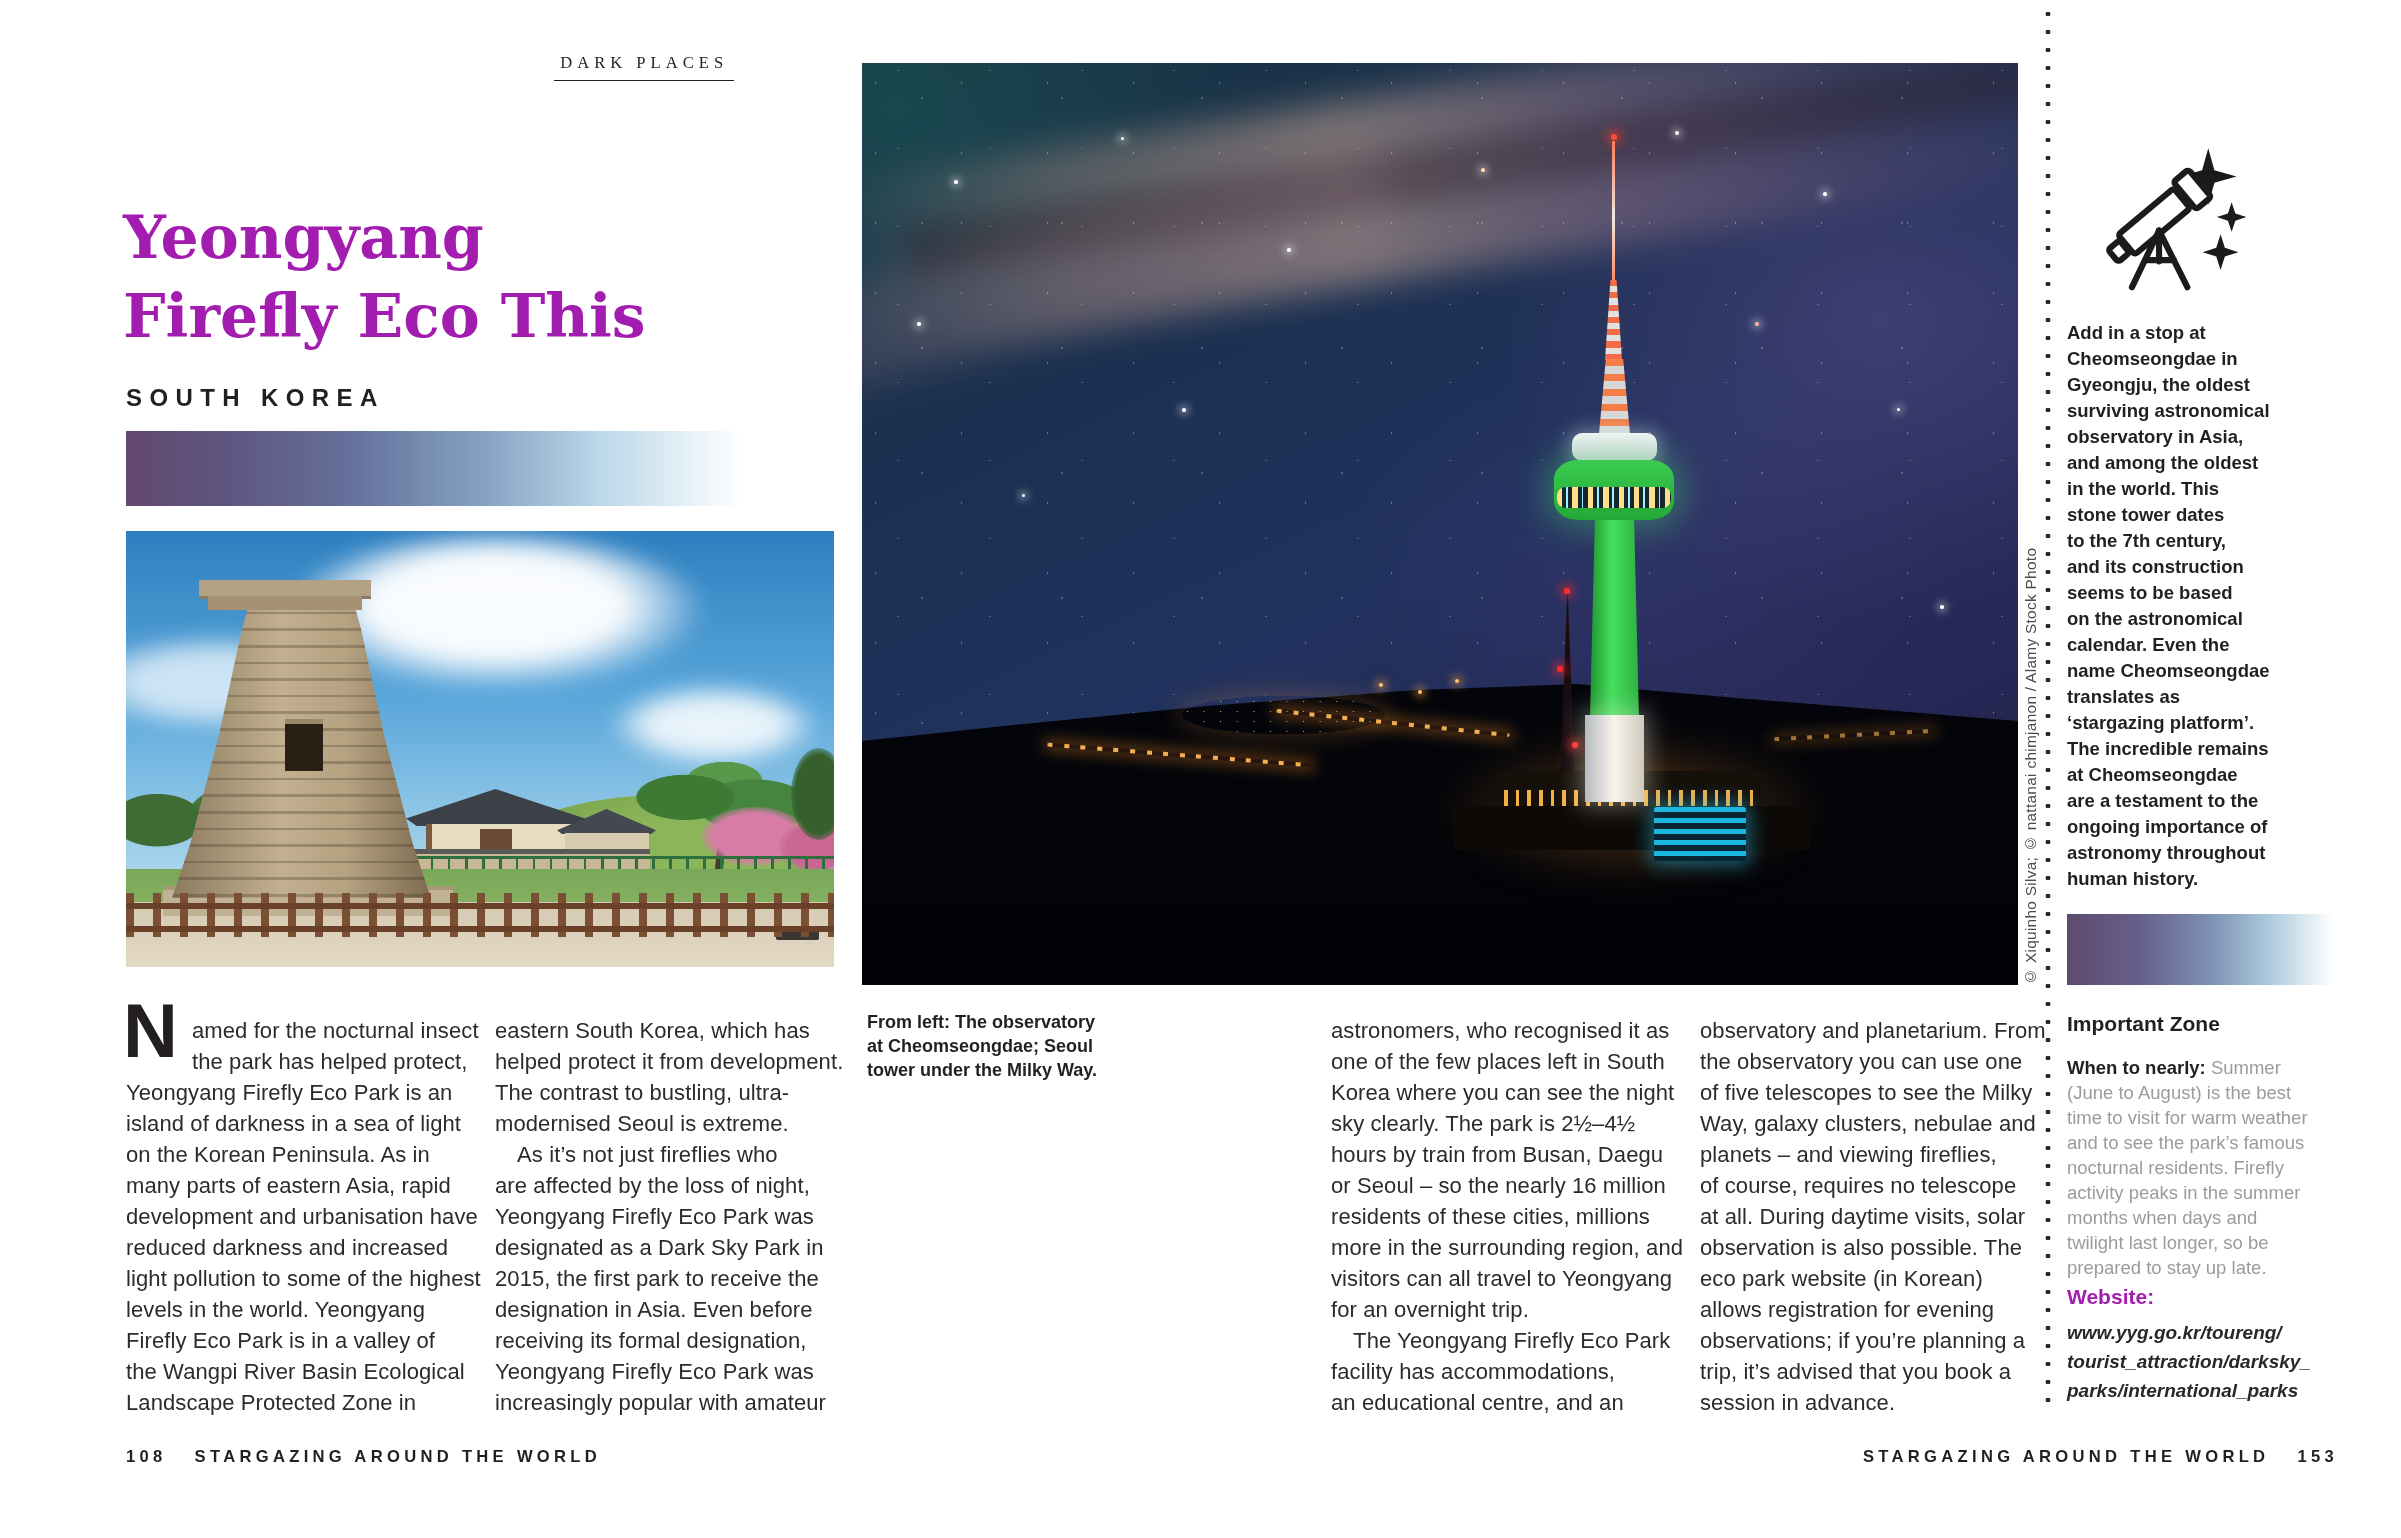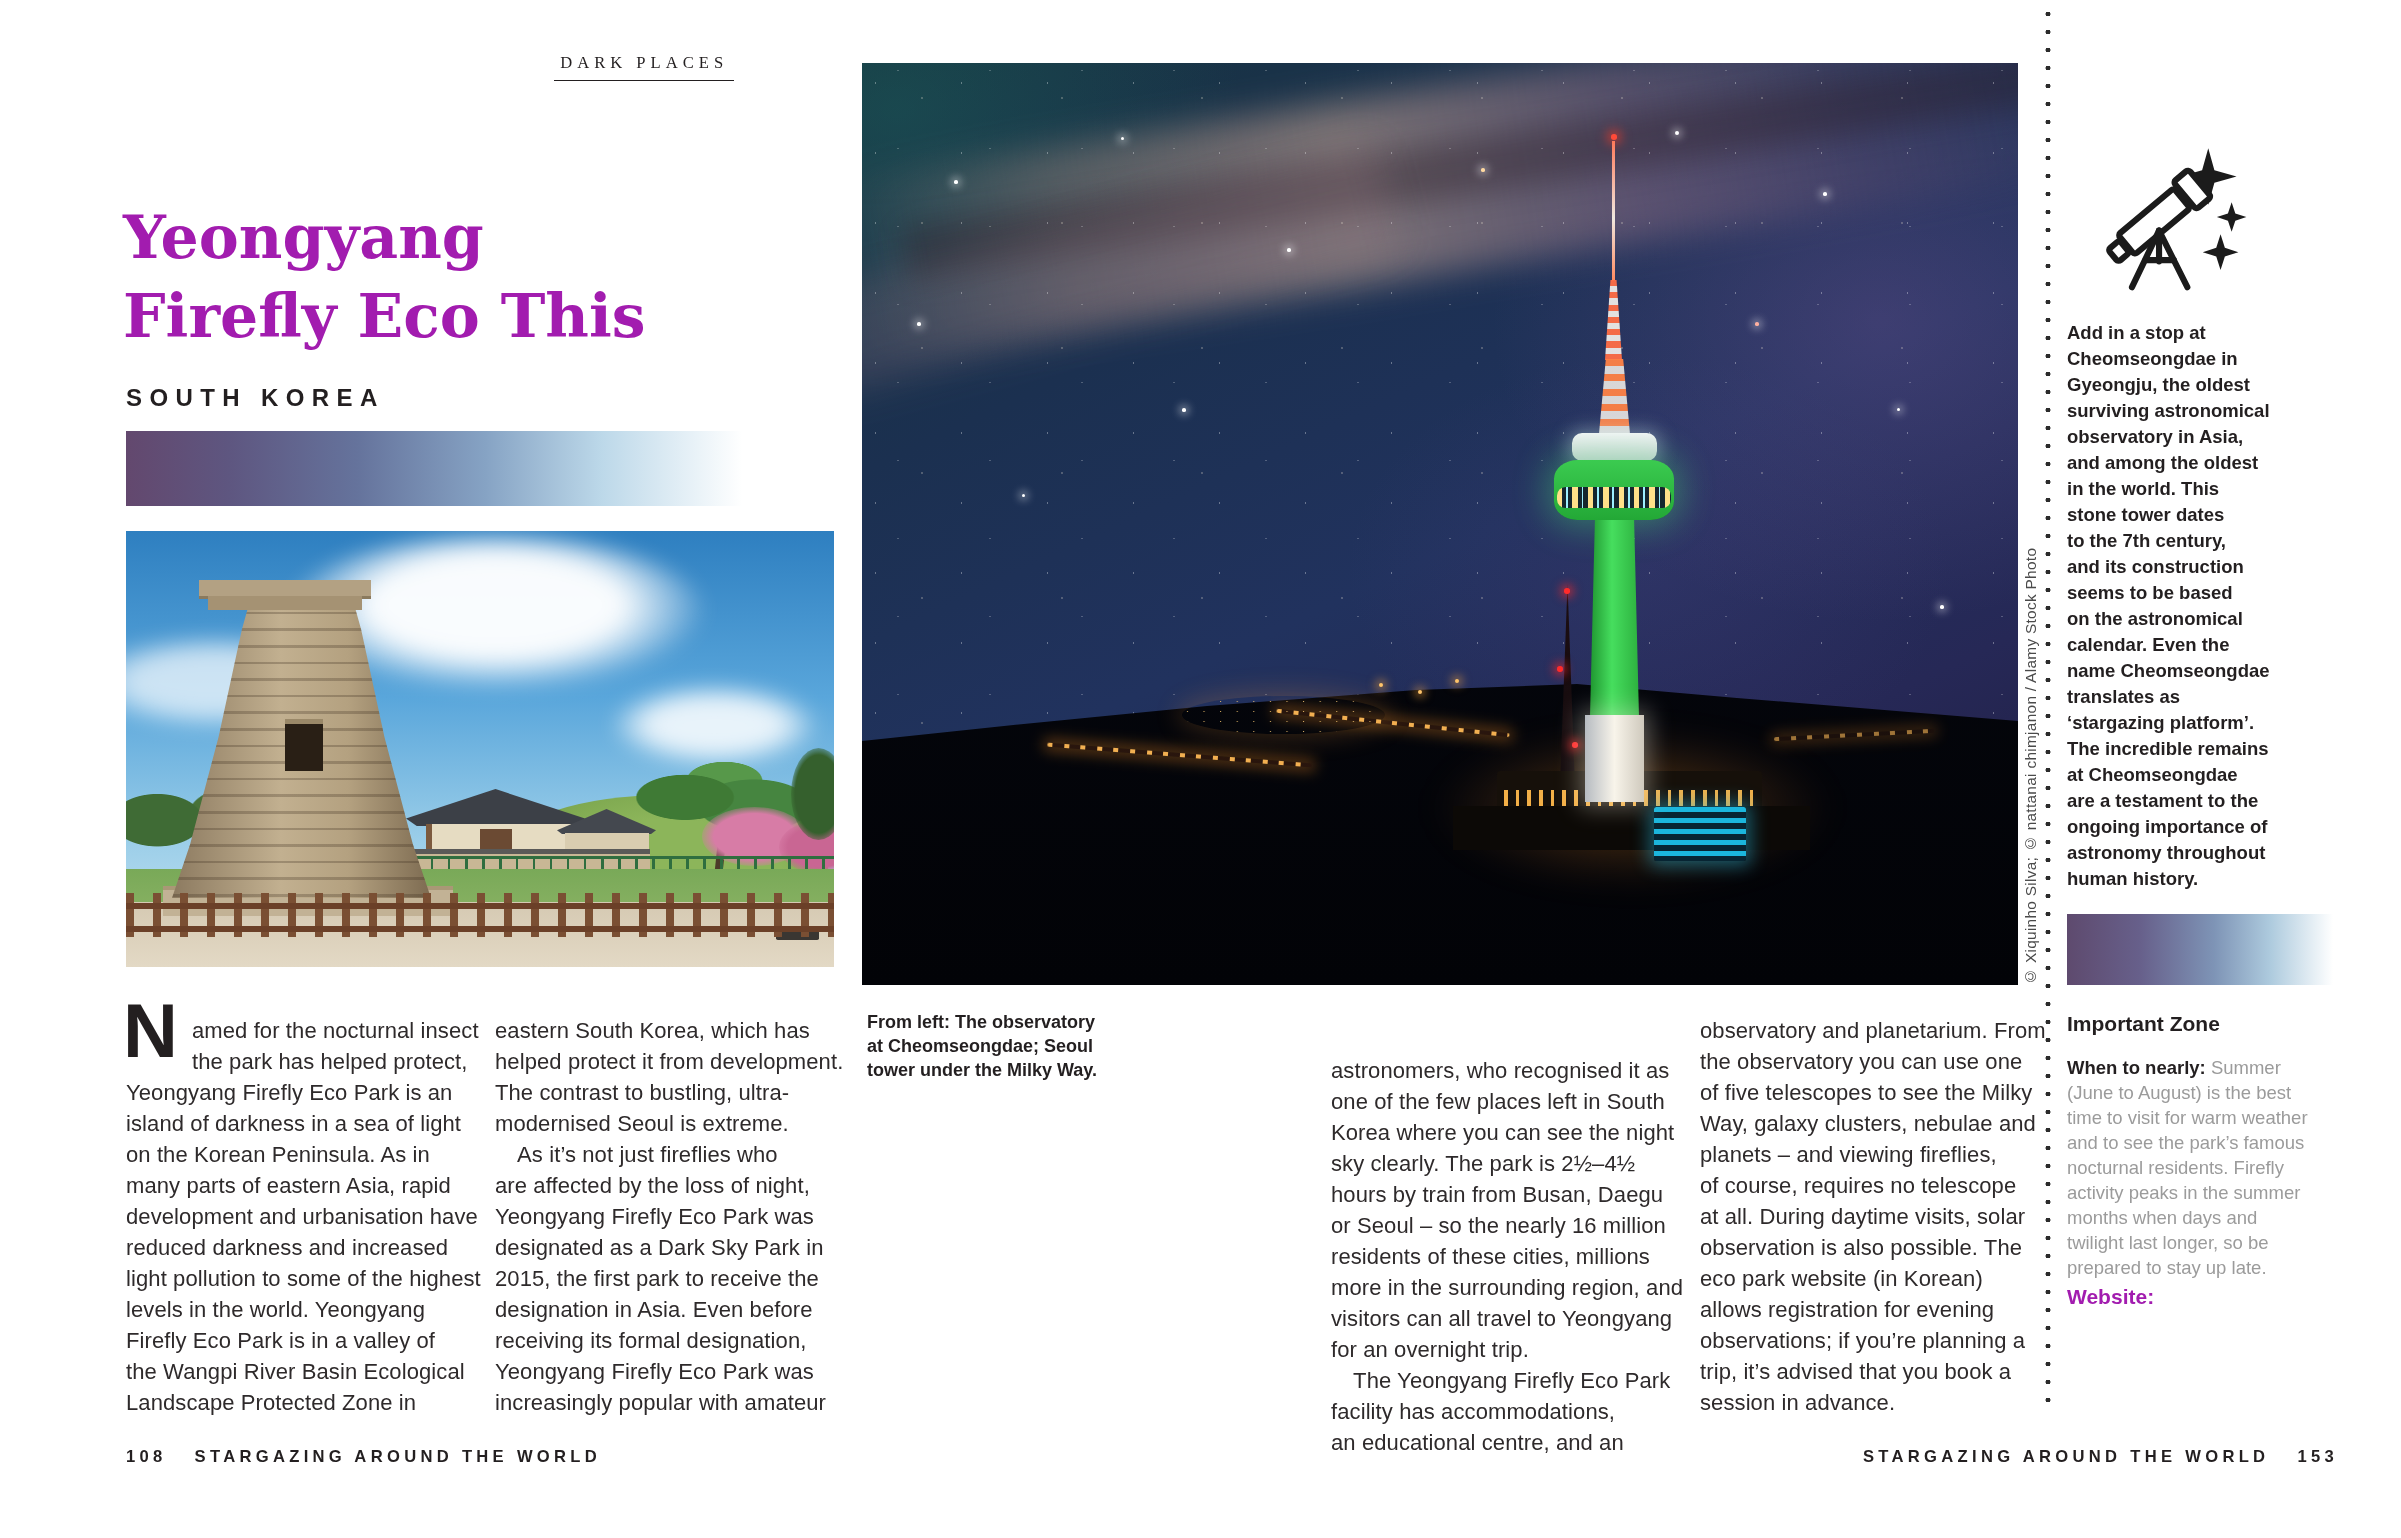--- a/index.html
+++ b/index.html
@@ -155,21 +155,21 @@
     background-image:radial-gradient(circle,#2b2b2b 2.1px,rgba(0,0,0,0) 2.5px);
     background-size:5.5px 18px;background-repeat:repeat-y;background-position:center top;}
 
   
   .caption{left:867px;top:1010px;font-size:18px;line-height:24px;font-weight:700;color:#231f20;}
   .bodycol{font-size:22px;line-height:31px;color:#2e2a2b;letter-spacing:0.1px;}
   .dropcap{left:123px;top:999px;font-size:76px;line-height:64px;font-weight:700;color:#231f20;}
   .c1lead{left:192px;top:1015px;}
   .c1rest{left:126px;top:1077px;}
   .c2{left:495px;top:1015px;}
-  .c3{left:1331px;top:1015px;margin-top:40px;}
+  .c3{left:1331px;top:1015px;}
   .c4{left:1700px;top:1015px;}
 
   
   .sideicon{left:2100px;top:143px;width:155px;height:158px;}
   .note{left:2067px;top:320px;font-size:18.5px;line-height:26px;font-weight:700;color:#231f20;}
   .grad2{left:2067px;top:914px;width:283px;height:71px;
     background:linear-gradient(90deg,#5e4a6e 0%,#67608b 26%,#7e94b6 52%,#aecbde 72%,rgba(255,255,255,0) 94%);}
   .infohead{left:2067px;top:1012px;font-size:21px;font-weight:700;color:#231f20;}
   .when{left:2067px;top:1055px;width:296px;font-size:18.5px;line-height:25px;color:#9b9b9b;}
   .wlabel{font-weight:700;color:#231f20;}
@@ -382,20 +382,23 @@
   <div class="abs when pre"><span class="wlabel">When to nearly:</span><span> Summer
 (June to August) is the best
 time to visit for warm weather
 and to see the park’s famous
 nocturnal residents. Firefly
 activity peaks in the summer
 months when days and
 twilight last longer, so be
 prepared to stay up late.</span></div>
   <div class="abs weblabel">Website:</div>
+  <div class="abs url pre">www.yyg.go.kr/toureng/
+tourist_attraction/darksky_
+parks/international_parks</div>
 
   <div class="abs footer fleft">
     <span>108</span>
     <span>STARGAZING AROUND THE WORLD</span>
   </div>
   <div class="abs footer fright">
     <span>STARGAZING AROUND THE WORLD</span>
     <span>153</span>
   </div>
 

